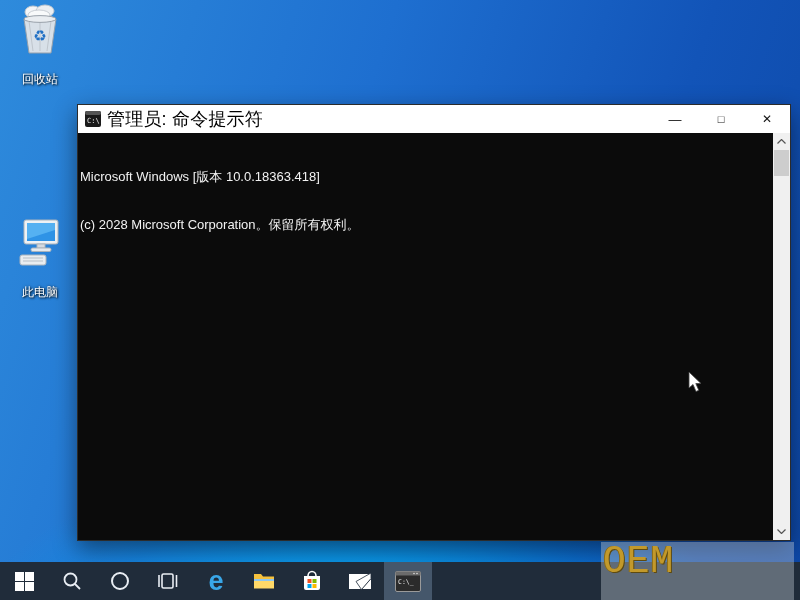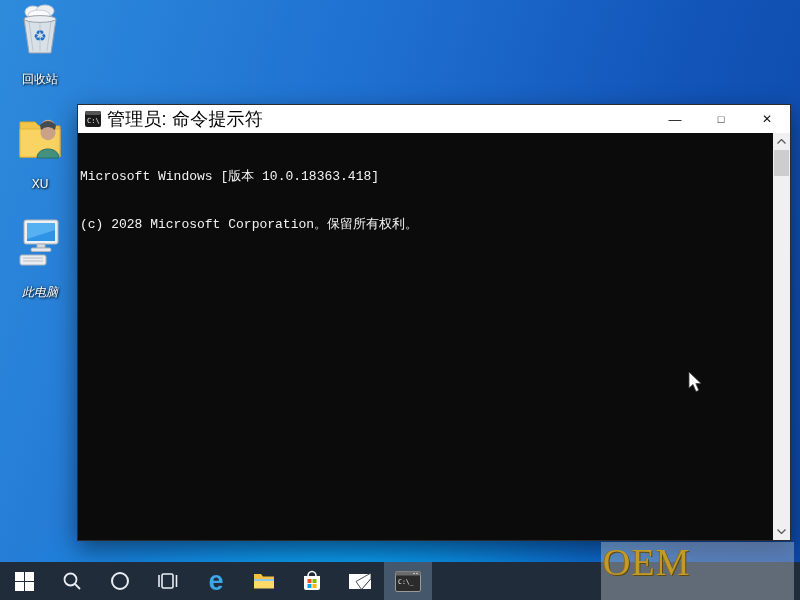--- a/index.html
+++ b/index.html
@@ -24,41 +24,41 @@
   .titlebar { position:relative; height:28px; background:#ffffff; display:flex; align-items:center; }
   .titlebar .app-icon { margin:0 6px 0 7px; }
   .titlebar .title { font-size:18px; color:#000; letter-spacing:.2px; }
   .win-controls { position:absolute; right:0; top:0; height:28px; display:flex; }
   .win-btn { width:46px; height:28px; display:flex; align-items:center; justify-content:center;
     font-size:12px; color:#111; background:transparent; border:none; }
   .win-btn.min { font-size:13px; }
   .win-btn.max { font-size:11px; }
 
   .console { position:absolute; left:0; top:28px; right:0; bottom:0; background:#0b0b0b;
-    font-family:Liberation Mono, monospace; font-size:13px; line-height:16px;
+    font-family:Liberation Sans, sans-serif; font-size:13px; line-height:16px;
     color:#f2f2f2; padding:4px 20px 4px 2px; white-space:pre; }
   .cline { min-height:16px; }
 
   .scrollbar { position:absolute; top:28px; right:0; bottom:0; width:17px; background:#f0f0f0; }
   .sb-arrow { position:absolute; left:0; width:17px; height:17px; display:flex; align-items:center; justify-content:center; }
   .sb-arrow.up { top:0; } .sb-arrow.down { bottom:0; }
   .sb-thumb { position:absolute; left:1px; top:17px; width:15px; height:26px; background:#cdcdcd; }
 
   
   .taskbar { position:absolute; left:0; right:0; bottom:0; height:38px; background:#202c3a; z-index:30; display:flex; }
   .tb-btn { width:48px; height:38px; display:flex; align-items:center; justify-content:center; }
   .tb-btn.active { background:#45576b; }
   .edge-e { font-family:"Liberation Sans",sans-serif; font-weight:bold; font-size:27px; color:#39a7e8; line-height:27px; }
 
   .tray { position:absolute; right:0; bottom:0; height:38px; z-index:31; }
 
   
   .watermark { position:absolute; left:601px; top:542px; width:193px; height:58px;
     background:rgba(203,210,219,.38); z-index:40; }
-  .wm-brand { position:absolute; left:2px; top:0px; font-family:Liberation Serif, serif;
+  .wm-brand { position:absolute; left:2px; top:0px; font-family:Liberation Mono, monospace;
     font-size:38px; line-height:40px; letter-spacing:1px; color:#c2992b;
     text-shadow:1px 1px 0 #5e4a10, -1px 0 0 #8a6d1a; }
   .wm-title { position:absolute; left:76px; top:12px; font-size:23px; font-weight:bold; color:#2b3138;
     letter-spacing:0px; text-shadow:0 0 3px #fff, 0 0 2px #fff, 1px 1px 2px rgba(255,255,255,.9); }
 
   
   .cursor { position:absolute; left:688px; top:371px; z-index:60; }
 </style>
 </head>
 <body>
@@ -71,32 +71,22 @@
       <ellipse cx="28" cy="7" rx="9" ry="6" fill="#eceff2" stroke="#c2c8cf"></ellipse>
       <ellipse cx="22" cy="11" rx="11" ry="5" fill="#f8fafb" stroke="#c9ced4"></ellipse>
       <path d="M7,15 L39,15 L34,49 L12,49 Z" fill="#dfe4e9" stroke="#99a1aa" opacity="0.96"></path>
       <path d="M12,17 L16,47 M23,17 L23,47 M34,17 L30,47" stroke="#bfc6cd" fill="none"></path>
       <ellipse cx="23" cy="15" rx="16" ry="3.4" fill="#e9edf1" stroke="#99a1aa"></ellipse>
       <text x="23" y="37" font-size="15" text-anchor="middle" fill="#1f6fc4">♻</text>
     </svg>
     <span class="lbl">回收站</span>
   </div>
 
-  <div class="desk-icon" style="top:113px;">
-    <svg class="glyph" width="46" height="48" viewBox="0 0 46 48">
-      <path d="M3,9 h15 l4,4 h21 v31 h-40 z" fill="#f3c64b" stroke="#d9a92f"></path>
-      <path d="M3,16 h40 v28 h-40 z" fill="#f9d463" stroke="#e2b53a"></path>
-      <path d="M24,17 a7.5,7.5 0 1 1 14,0 a7.5,7.5 0 1 1 -14,0" fill="#c9a288"></path>
-      <path d="M23,12 q8,-8 16,0 l-1,5 q-7,-6 -14,0 z" fill="#454b52"></path>
-      <path d="M20,45 c0,-12 22,-12 22,0 z" fill="#43917f" stroke="#2f6e60"></path>
-    </svg>
-    <span class="lbl">XU</span>
-  </div>
-
-  <div class="desk-icon" style="top:217px;font-style:italic;">
+
+  <div class="desk-icon" style="top:217px;">
     <svg class="glyph" width="46" height="52" viewBox="0 0 46 52">
       <rect x="7" y="3" width="34" height="24" rx="2" fill="#eef2f5" stroke="#aab3bc"></rect>
       <rect x="10" y="6" width="28" height="18" fill="#2f93e6"></rect>
       <path d="M10,6 h28 v7 l-28,9 z" fill="#55b1f2"></path>
       <rect x="20" y="27" width="8" height="4" fill="#d4dae0" stroke="#aab3bc"></rect>
       <rect x="14" y="31" width="20" height="3.5" rx="1.6" fill="#e6eaee" stroke="#aab3bc"></rect>
       <rect x="3" y="38" width="26" height="10" rx="2" fill="#e9edf0" stroke="#aab3bc"></rect>
       <path d="M6,41 h20 M6,44 h20" stroke="#b7bfc7"></path>
     </svg>
     <span class="lbl">此电脑</span>

